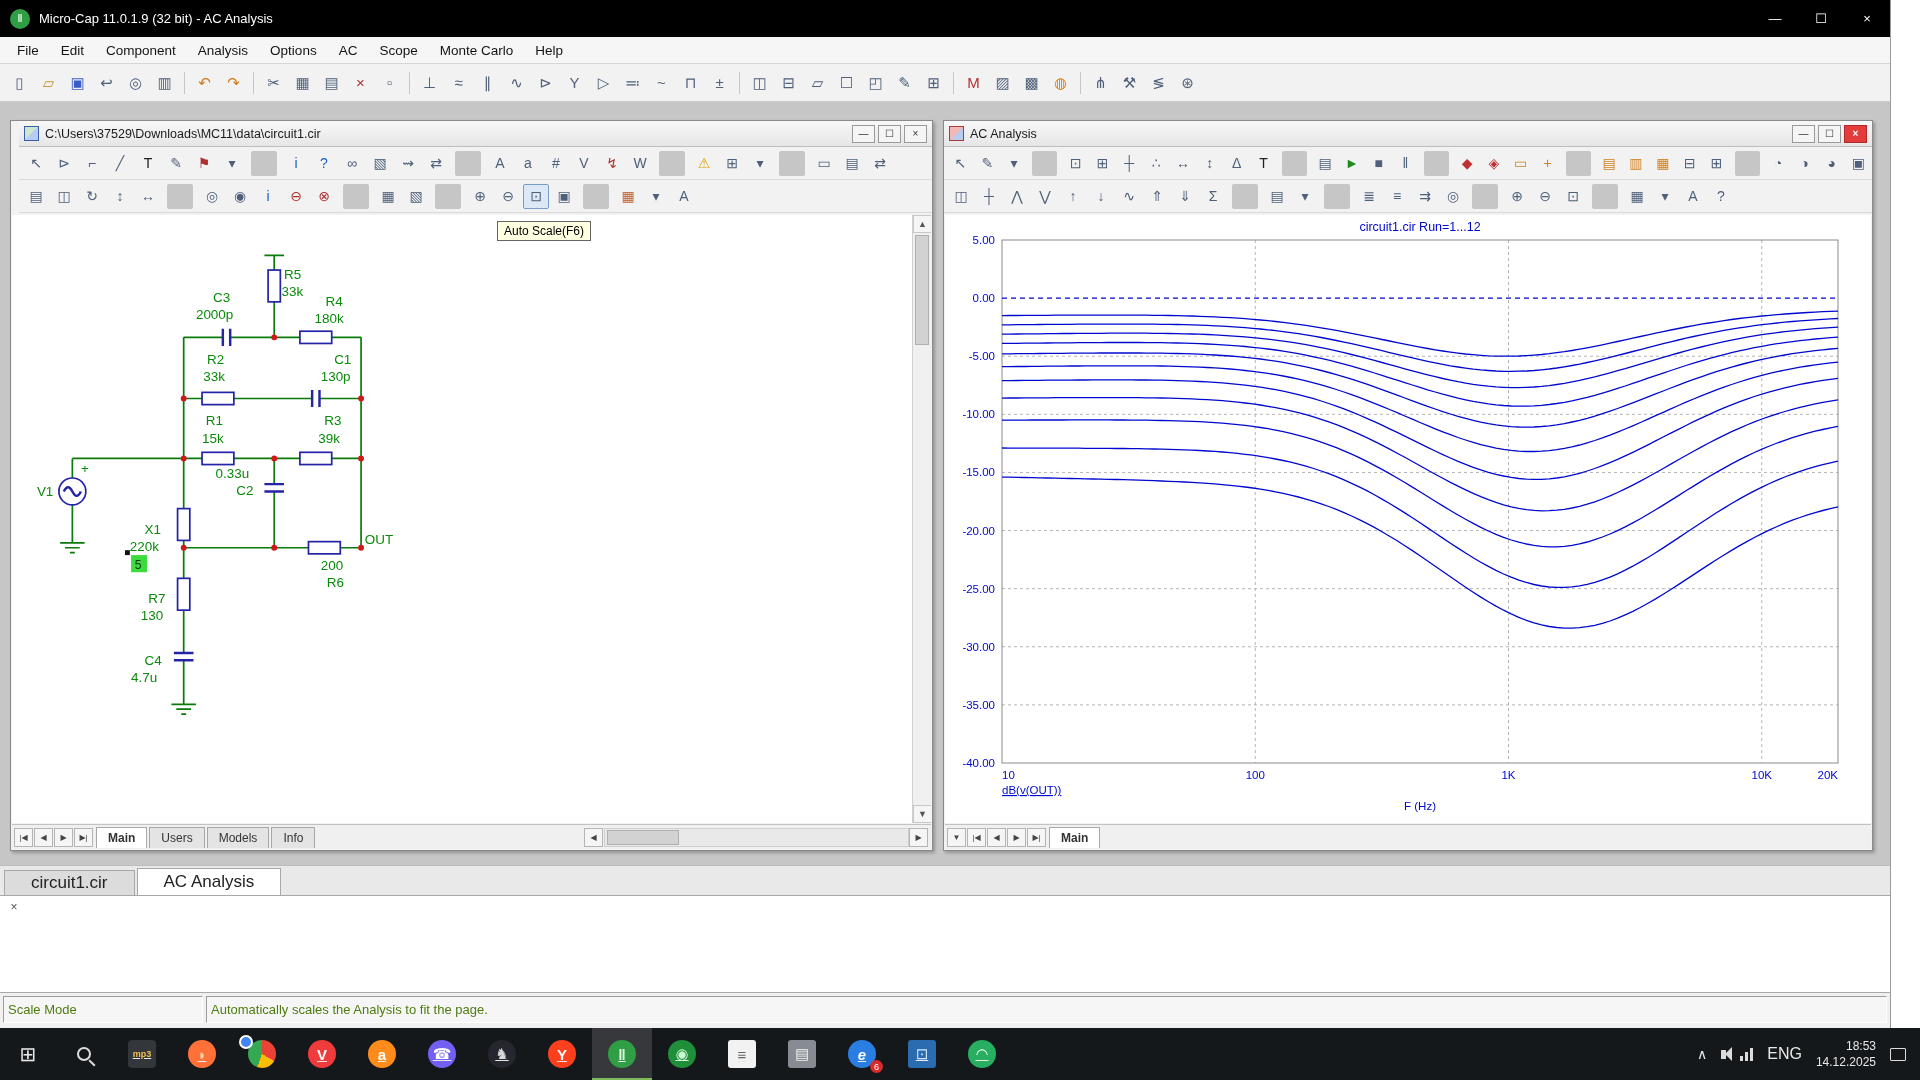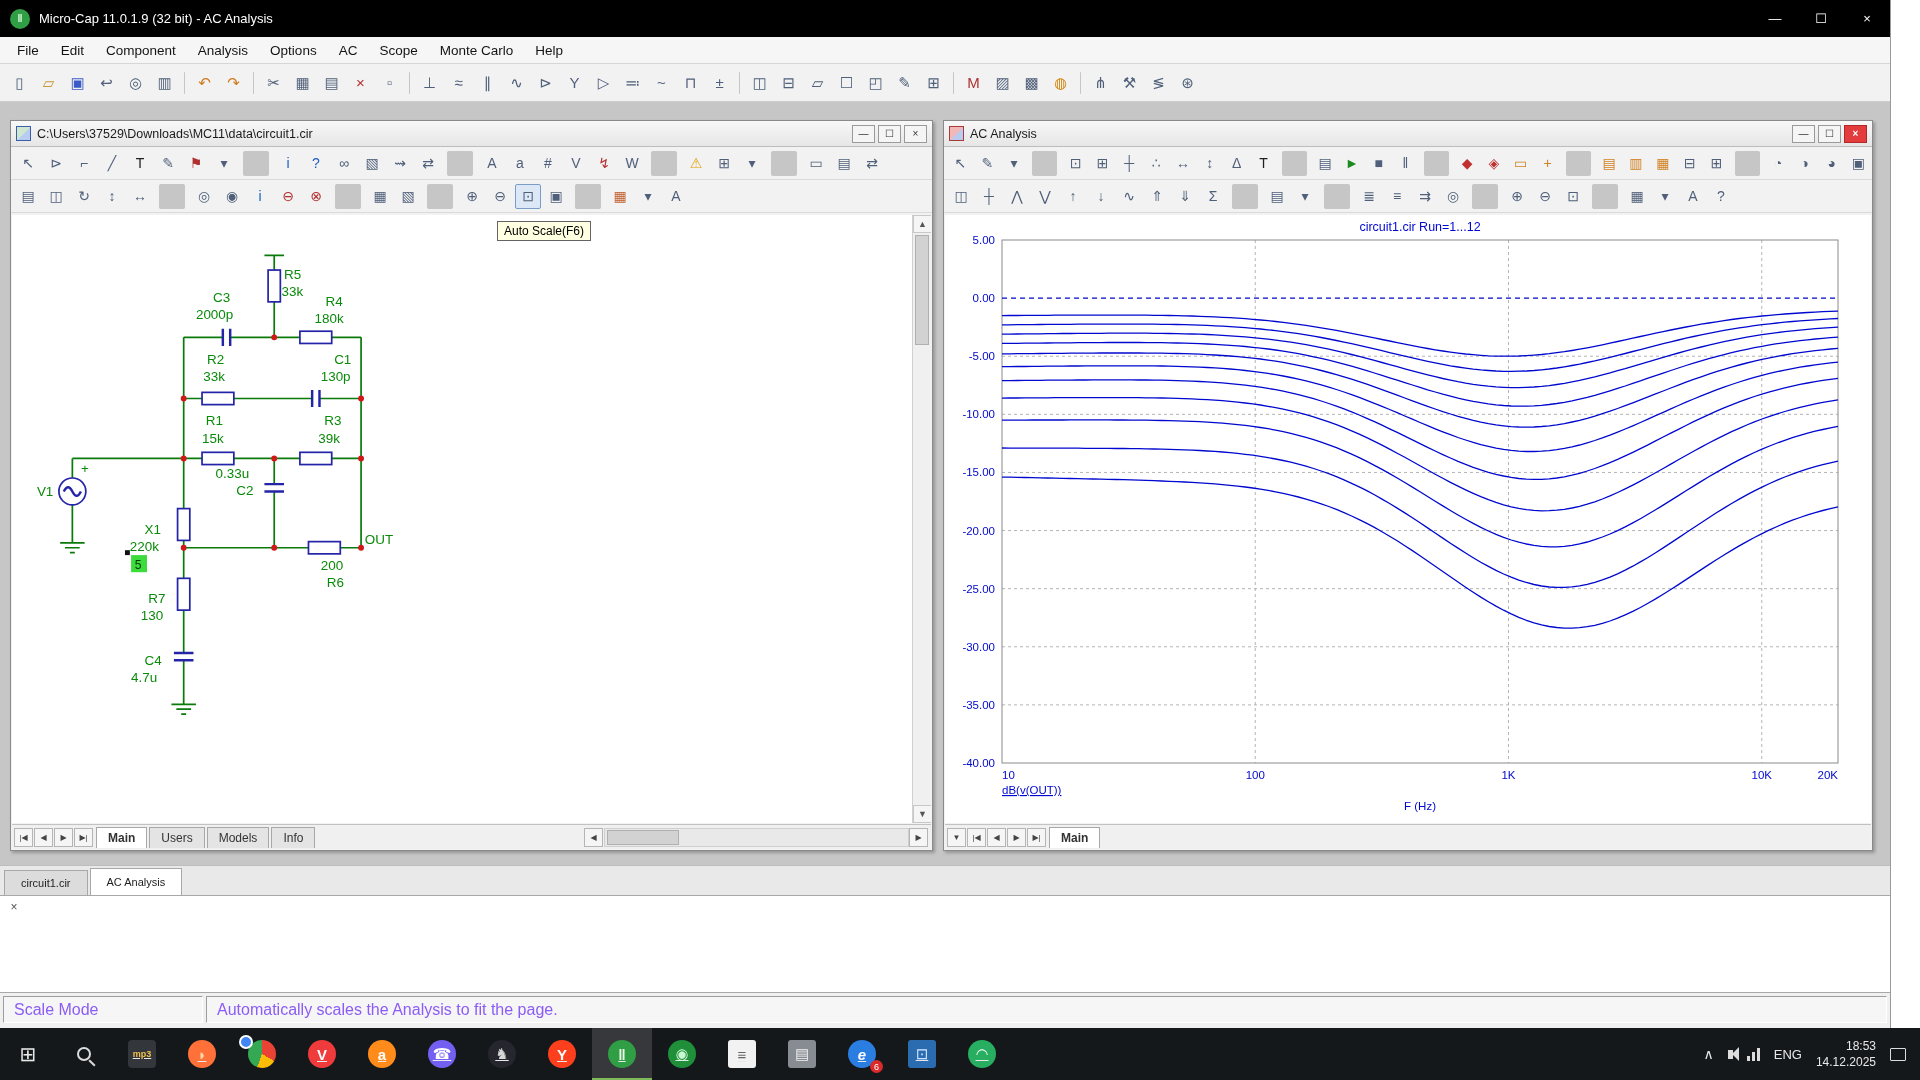--- a/index.html
+++ b/index.html
@@ -65,26 +65,26 @@
   
   .grid { stroke:#b4b4b4; stroke-dasharray:3,3; stroke-width:1; }
   .curve { stroke:#0008cf; fill:none; stroke-width:1.3; }
   .curve.dashed { stroke-dasharray:5,4; }
   .ylab, .xlab, .ylegend, .xtitle { fill:#0008cf; font-size:11.5px; font-family:"Liberation Sans",sans-serif; }
   .ptitle { fill:#0008cf; font-size:12.5px; font-family:"Liberation Sans",sans-serif; }
   .pborder { fill:none; stroke:#8a8a8a; stroke-width:1; }
 
   
   .doc-tabs { position:absolute; left:0; top:865px; width:1890px; height:30px; background:#e9e9e9; border-top:1px solid #bdbdbd; display:flex; align-items:flex-end; padding-left:4px; }
-  .dtab { padding:0 16px; height:25px; display:flex; align-items:center; font-size:11px; border:1px solid #a8a8a8; background:#dcdcdc; color:#222; margin-right:2px; border-bottom:none; }
+  .dtab { padding:0 26px; height:25px; display:flex; align-items:center; font-size:17px; border:1px solid #a8a8a8; background:#dcdcdc; color:#222; margin-right:2px; border-bottom:none; }
   .dtab[data-active="true"] { background:#ffffff; height:27px; }
   .dock-pane { position:absolute; left:0; top:895px; width:1890px; height:98px; background:#ffffff; border-top:1px solid #a8a8a8; border-bottom:1px solid #a8a8a8; }
   .dock-close { position:absolute; left:6px; top:3px; width:16px; height:16px; font-size:12px; color:#555; display:flex; align-items:center; justify-content:center; border:1px solid transparent; }
   .statusbar { position:absolute; left:0; top:993px; width:1890px; height:33px; background:#f0f0f0; display:flex; align-items:stretch; padding:3px; gap:3px; }
-  .status-cell { border:1px solid; border-color:#9d9d9d #ffffff #ffffff #9d9d9d; background:#f6f6f6; font-size:16px; color:#8b5cf6; display:flex; align-items:center; padding:0 10px; }
+  .status-cell { border:1px solid; border-color:#9d9d9d #ffffff #ffffff #9d9d9d; background:#f6f6f6; font-size:13px; color:#4d7c0f; display:flex; align-items:center; padding:0 4px; }
   .status-mode { width:200px; }
   .status-msg { flex:1; }
 
   
   .taskbar { position:absolute; left:0; top:1028px; width:1920px; height:52px; background:#15181b; display:flex; align-items:center; color:#e8e8e8; }
   .tk-btn { width:56px; height:52px; display:flex; align-items:center; justify-content:center; font-size:20px; color:#e8e8e8; }
   .mag { width:14px; height:14px; border:2px solid #dcdcdc; border-radius:50%; position:relative; }
   .mag::after { content:""; position:absolute; width:2px; height:8px; background:#dcdcdc; transform:rotate(-45deg); left:12px; top:10px; }
   .task-apps { display:flex; align-items:center; height:100%; }
   .task-app { width:60px; height:52px; display:flex; align-items:center; justify-content:center; position:relative;text-decoration:underline; }
@@ -94,21 +94,21 @@
   .task-app[data-chrome="1"] .app-center { display:block; position:absolute; left:7px; top:7px; width:14px; height:14px; background:#4285f4; border:2.5px solid #fff; border-radius:50%; }
   .app-badge { position:absolute; right:9px; bottom:7px; min-width:13px; height:13px; border-radius:7px; background:#d92b2b; color:#fff; font-size:9px; display:flex; align-items:center; justify-content:center; padding:0 2px; }
   .app-badge:empty { display:none; }
   .tray { margin-left:auto; display:flex; align-items:center; gap:14px; padding-right:14px; height:100%; }
   .tray-item { display:flex; align-items:center; justify-content:center; color:#e8e8e8; font-size:14px; }
   .spk { position:relative; width:5px; height:9px; background:#dcdcdc; }
   .spk::after { content:""; position:absolute; left:4px; top:-3px; border:7px solid transparent; border-right-color:#dcdcdc; border-left-width:0; }
   .net { display:flex; align-items:flex-end; gap:2px; height:14px; }
   .net i { display:block; width:3px; background:#dcdcdc; }
   .net i:nth-child(1){height:5px;} .net i:nth-child(2){height:9px;} .net i:nth-child(3){height:13px;}
-  .lang { font-size:13px; }
+  .lang { font-size:16px; }
   .clock { text-align:right; font-size:12px; line-height:1.35; }
   .notif { width:16px; height:13px; border:1.5px solid #dcdcdc; border-radius:1px; }
 </style>
 </head>
 <body>
 
 <div class="screen">
 
   <div class="app">
 
@@ -179,21 +179,21 @@
           <span class="tbtn" data-sep="1"></span>
           <span class="tbtn">⋔</span>
           <span class="tbtn">⚒</span>
           <span class="tbtn">≶</span>
           <span class="tbtn">⊛</span>
       </div>
     </div>
 
     <div class="mdi">
 
-      <div class="child" style="left:10px;top:18px;width:923px;height:731px;">
+      <div class="child" style="left:10px;top:18px;width:923px;height:731px;padding-left:8px;">
         <div class="child-titlebar">
           <div class="doc-icon"></div>
           <div class="child-title">C:\Users\37529\Downloads\MC11\data\circuit1.cir</div>
           <div class="child-btns">
             <div class="child-btn">—</div>
             <div class="child-btn">☐</div>
             <div class="child-btn">×</div>
           </div>
         </div>
         <div class="child-toolbar">

